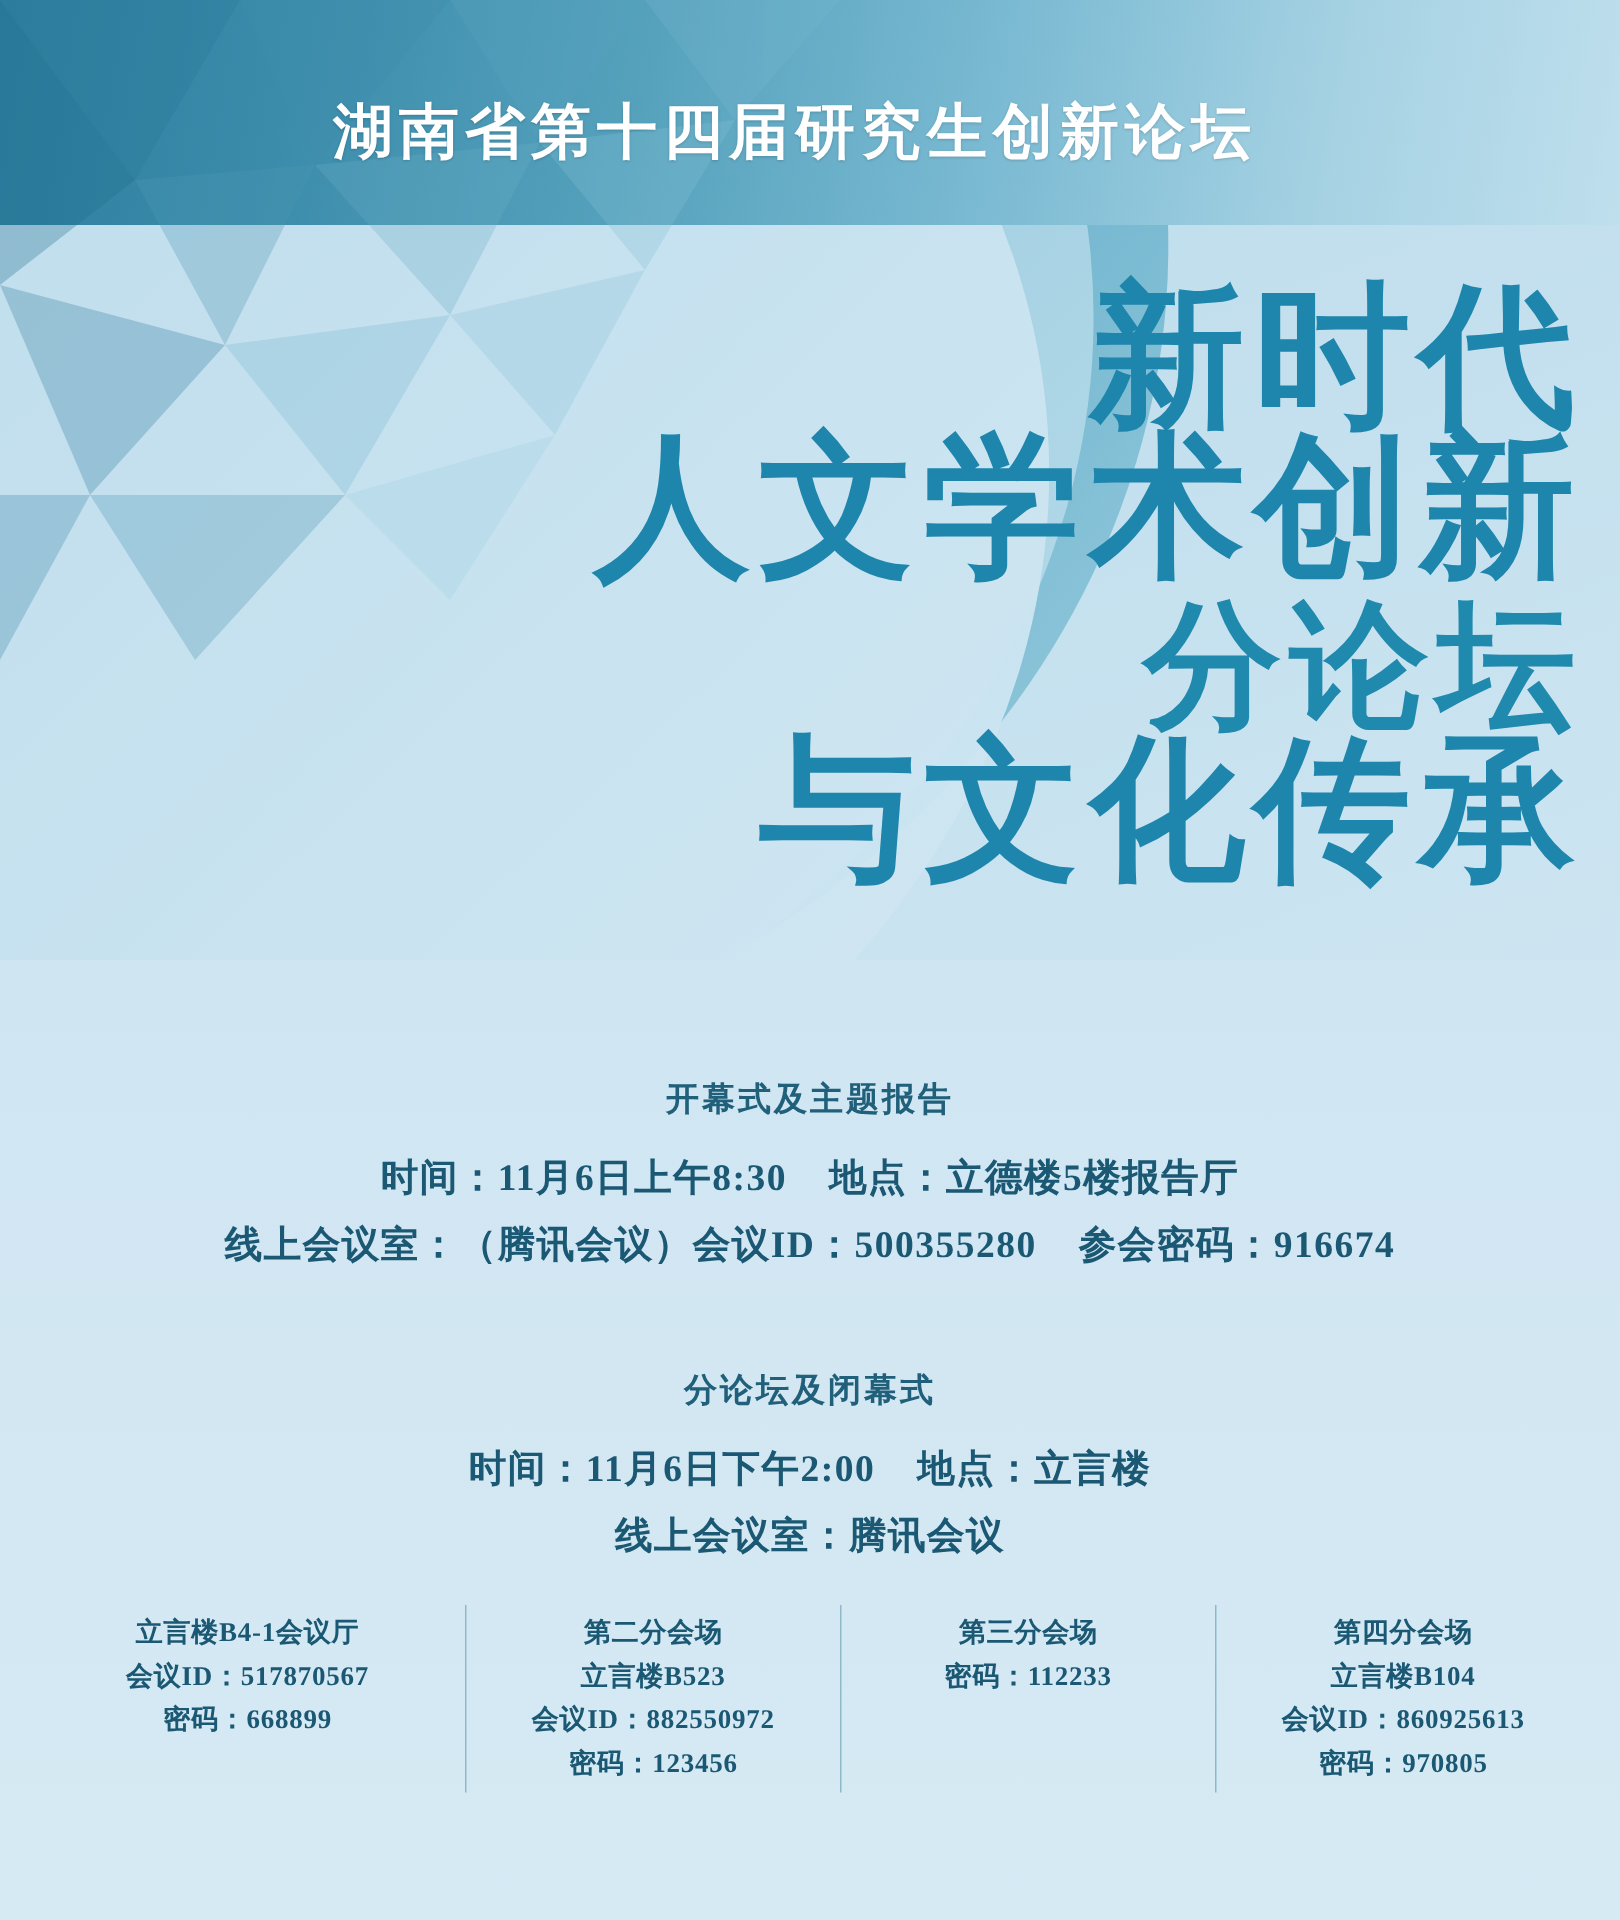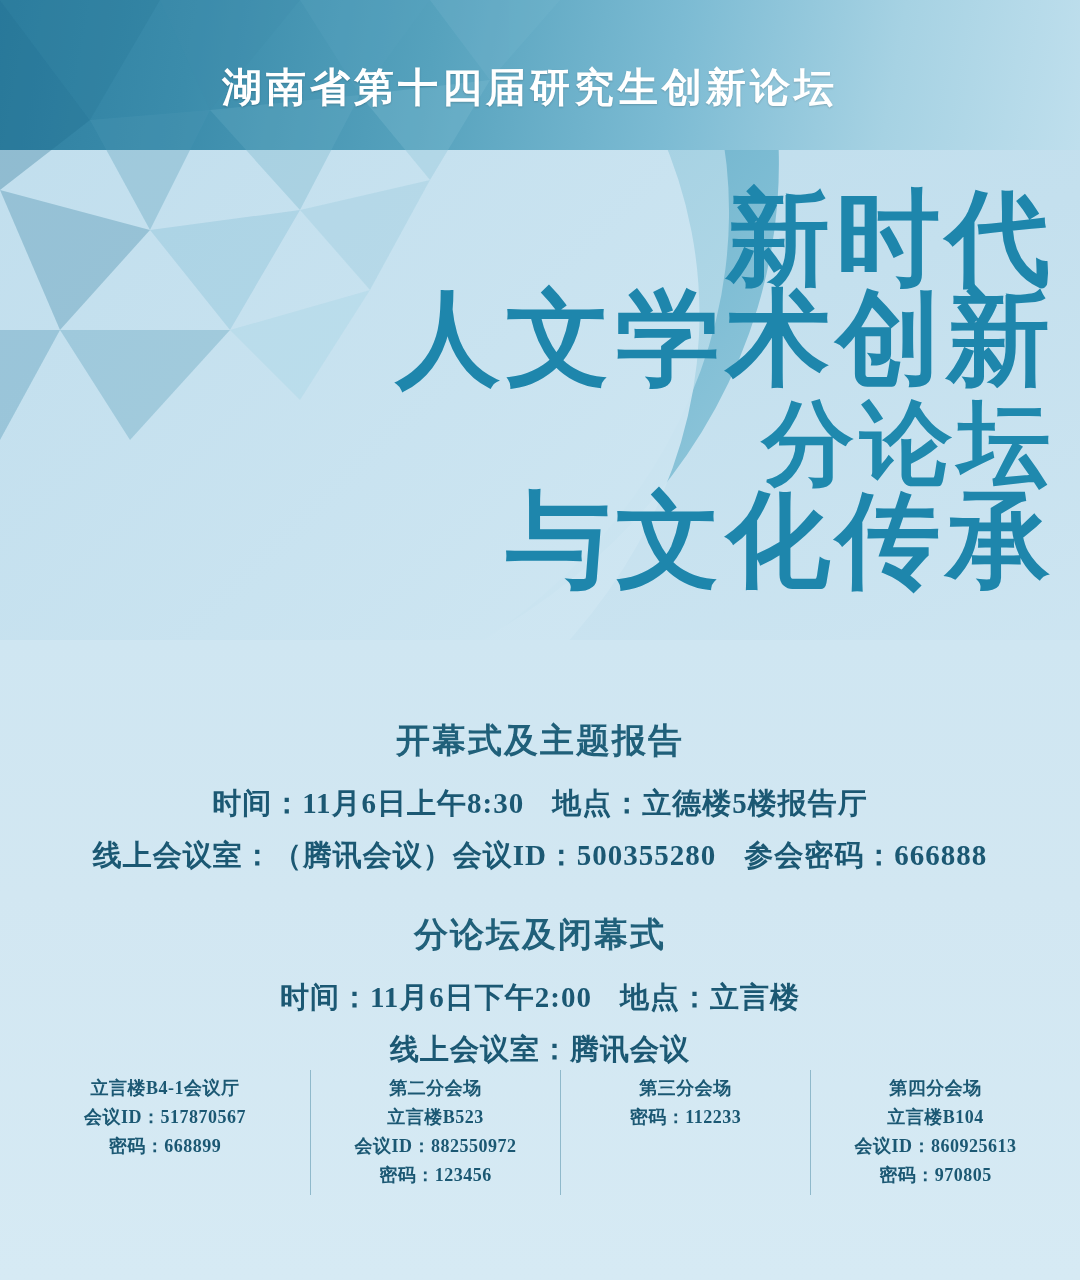--- a/index.html
+++ b/index.html
@@ -128,28 +128,28 @@
 
   
   .info-block {
     position: absolute;
     width: 1080px;
     text-align: center;
     color: #1c5a74;
     font-family: "Liberation Serif", "DejaVu Serif", serif;
   }
   .info-heading {
-    font-size: 34px;
+    font-size: 22px;
     font-weight: bold;
     color: #20607a;
     margin-bottom: 20px;
     letter-spacing: 2px;
   }
   .info-row {
-    font-size: 29px;
+    font-size: 25px;
     font-weight: bold;
     color: #1b5873;
     margin: 12px 0;
     letter-spacing: 1px;
   }
   .info-row .gap {
     display: inline-block;
     width: 28px;
   }
 
@@ -227,21 +227,21 @@
     <div class="hl-line hl-4">分论坛</div>
     <div class="hl-line hl-3">与文化传承</div>
   </div>
 
   <div class="info-block" id="block-open">
     <div class="info-heading">开幕式及主题报告</div>
     <div class="info-row">
       <span>时间：</span><span>11月6日上午8:30</span><span class="gap"></span><span>地点：</span><span>立德楼5楼报告厅</span>
     </div>
     <div class="info-row">
-      <span>线上会议室：</span><span>（腾讯会议）会议ID：500355280</span><span class="gap"></span><span>参会密码：</span><span>666888</span>
+      <span>线上会议室：</span><span>（腾讯会议）会议ID：500355280</span><span class="gap"></span><span>参会密码：</span><span>916674</span>
     </div>
   </div>
 
   <div class="info-block" id="block-sub">
     <div class="info-heading">分论坛及闭幕式</div>
     <div class="info-row">
       <span>时间：</span><span>11月6日下午2:00</span><span class="gap"></span><span>地点：</span><span>立言楼</span>
     </div>
     <div class="info-row">
       <span>线上会议室：</span><span>腾讯会议</span>

